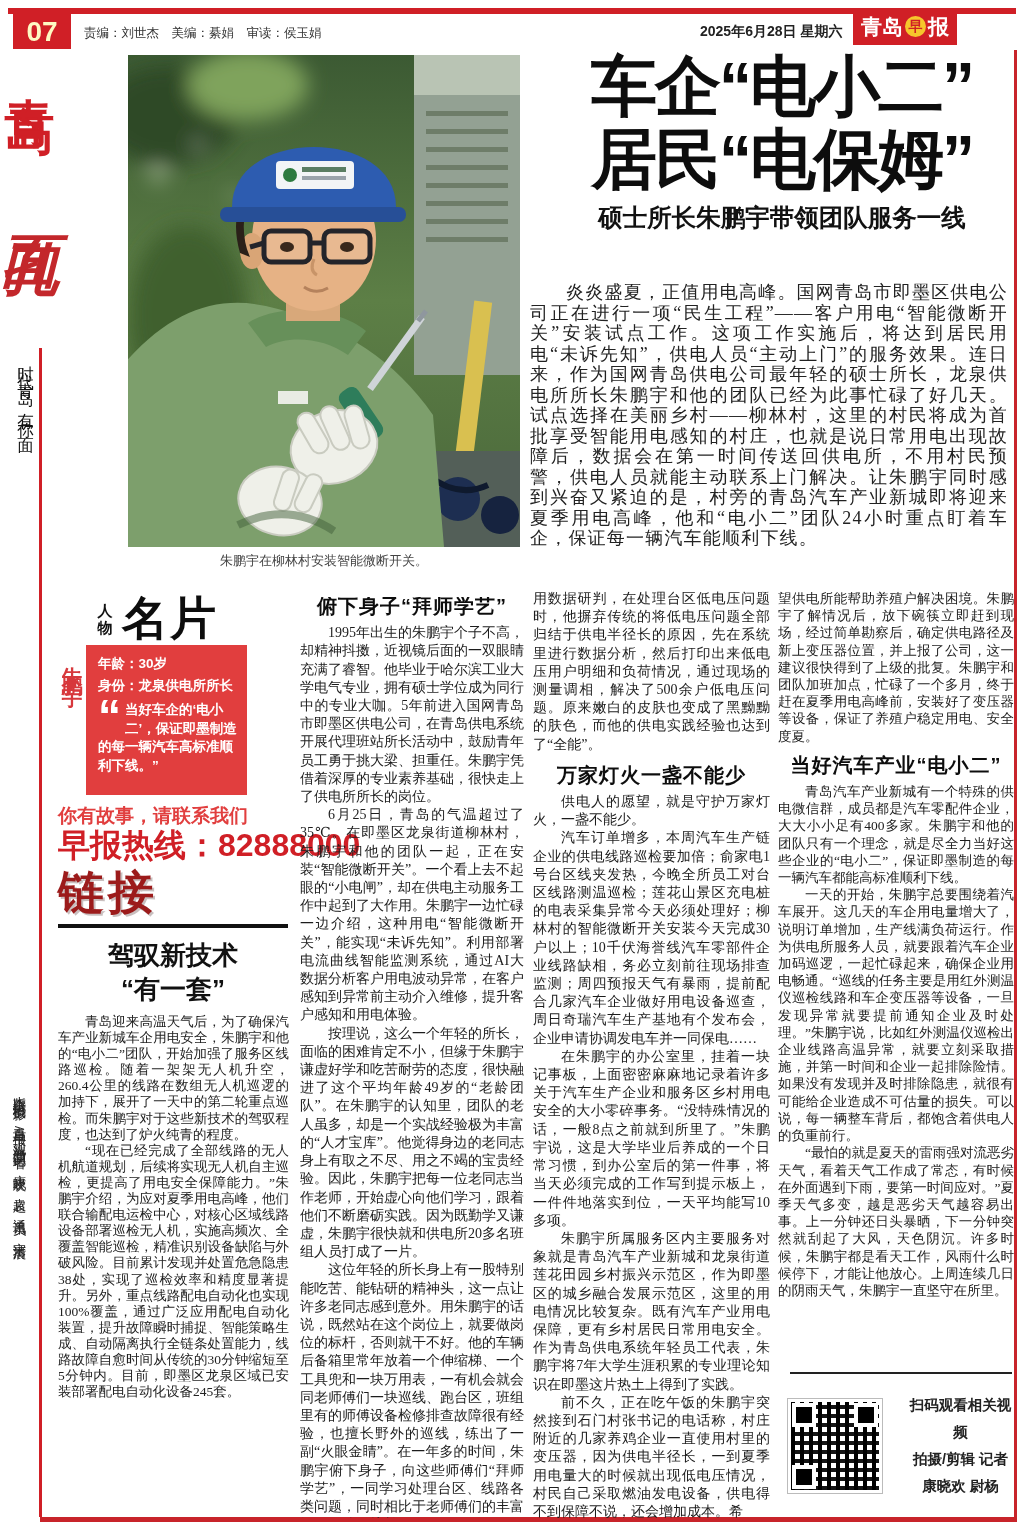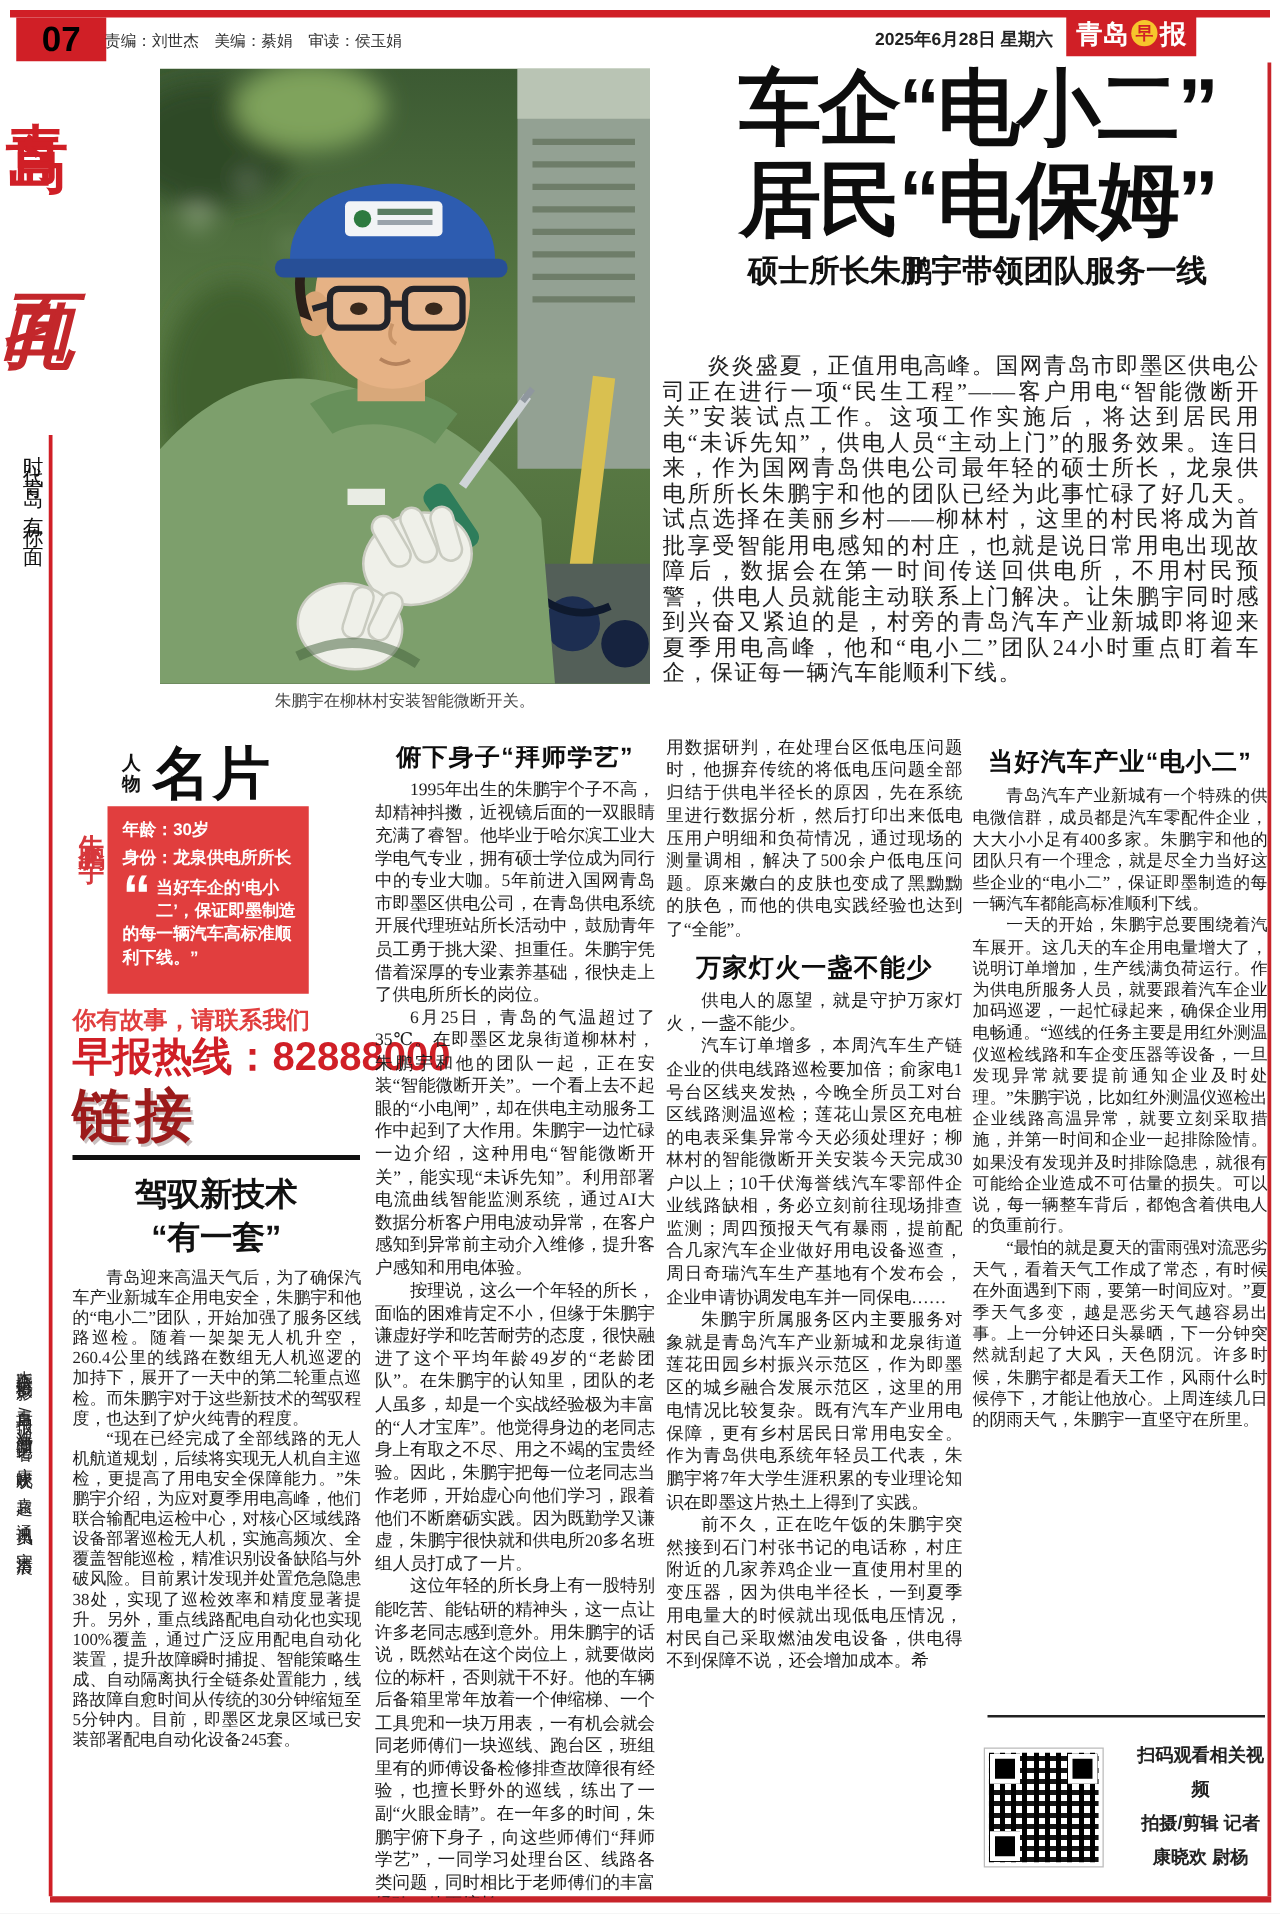--- a/index.html
+++ b/index.html
@@ -3,21 +3,21 @@
 <meta charset="utf-8">
 <style>
   html,body{margin:0;padding:0;background:#e8e8e8;}
   .page{position:relative;width:1024px;height:1531px;background:#fff;overflow:hidden;
         font-family:"Liberation Serif","DejaVu Serif",serif;color:#1c1c1c;}
   .abs{position:absolute;}
   .sans{font-family:"Liberation Sans","DejaVu Sans",sans-serif;}
 
   
   .top-rule{left:8px;top:8px;width:1008px;height:6px;background:#d01f26;}
-  .page-num{left:13px;top:14px;width:72px;height:35px;background:#d01f26;color:#000000;
+  .page-num{left:13px;top:14px;width:58px;height:35px;background:#d01f26;color:#fef9c3;
             font-weight:900;font-size:28px;display:flex;align-items:center;justify-content:center;}
   .credits{left:84px;top:25px;font-size:12.5px;color:#333;}
   .date{left:700px;top:23px;font-size:14px;font-weight:bold;color:#222;}
   .masthead{left:853px;top:8px;width:104px;height:37px;background:#d01f26;color:#fff;
             display:flex;align-items:center;justify-content:center;gap:2px;
             font-weight:900;font-size:21px;}
   .masthead .sun{display:inline-flex;width:21px;height:21px;border-radius:50%;background:#f6c62c;
             color:#d01f26;font-size:14px;font-weight:900;align-items:center;justify-content:center;}
 
   
@@ -245,25 +245,27 @@
     <p>6月25日，青岛的气温超过了35℃。在即墨区龙泉街道柳林村，朱鹏宇和他的团队一起，正在安装“智能微断开关”。一个看上去不起眼的“小电闸”，却在供电主动服务工作中起到了大作用。朱鹏宇一边忙碌一边介绍，这种用电“智能微断开关”，能实现“未诉先知”。利用部署电流曲线智能监测系统，通过AI大数据分析客户用电波动异常，在客户感知到异常前主动介入维修，提升客户感知和用电体验。</p>
     <p>按理说，这么一个年轻的所长，面临的困难肯定不小，但缘于朱鹏宇谦虚好学和吃苦耐劳的态度，很快融进了这个平均年龄49岁的“老龄团队”。在朱鹏宇的认知里，团队的老人虽多，却是一个实战经验极为丰富的“人才宝库”。他觉得身边的老同志身上有取之不尽、用之不竭的宝贵经验。因此，朱鹏宇把每一位老同志当作老师，开始虚心向他们学习，跟着他们不断磨砺实践。因为既勤学又谦虚，朱鹏宇很快就和供电所20多名班组人员打成了一片。</p>
     <p>这位年轻的所长身上有一股特别能吃苦、能钻研的精神头，这一点让许多老同志感到意外。用朱鹏宇的话说，既然站在这个岗位上，就要做岗位的标杆，否则就干不好。他的车辆后备箱里常年放着一个伸缩梯、一个工具兜和一块万用表，一有机会就会同老师傅们一块巡线、跑台区，班组里有的师傅设备检修排查故障很有经验，也擅长野外的巡线，练出了一副“火眼金睛”。在一年多的时间，朱鹏宇俯下身子，向这些师傅们“拜师学艺”，一同学习处理台区、线路各类问题，同时相比于老师傅们的丰富经验，他更擅长</p>
   </div>
 
   <div class="news-col col-b">
     <p class="cont">用数据研判，在处理台区低电压问题时，他摒弃传统的将低电压问题全部归结于供电半径长的原因，先在系统里进行数据分析，然后打印出来低电压用户明细和负荷情况，通过现场的测量调相，解决了500余户低电压问题。原来嫩白的皮肤也变成了黑黝黝的肤色，而他的供电实践经验也达到了“全能”。</p>
     <h3 class="mid">万家灯火一盏不能少</h3>
     <p>供电人的愿望，就是守护万家灯火，一盏不能少。</p>
     <p>汽车订单增多，本周汽车生产链企业的供电线路巡检要加倍；俞家电1号台区线夹发热，今晚全所员工对台区线路测温巡检；莲花山景区充电桩的电表采集异常今天必须处理好；柳林村的智能微断开关安装今天完成30户以上；10千伏海誉线汽车零部件企业线路缺相，务必立刻前往现场排查监测；周四预报天气有暴雨，提前配合几家汽车企业做好用电设备巡查，周日奇瑞汽车生产基地有个发布会，企业申请协调发电车并一同保电……</p>
+    <p>在朱鹏宇的办公室里，挂着一块记事板，上面密密麻麻地记录着许多关于汽车生产企业和服务区乡村用电安全的大小零碎事务。“没特殊情况的话，一般8点之前就到所里了。”朱鹏宇说，这是大学毕业后养成的一个日常习惯，到办公室后的第一件事，将当天必须完成的工作写到提示板上，一件件地落实到位，一天平均能写10多项。</p>
     <p>朱鹏宇所属服务区内主要服务对象就是青岛汽车产业新城和龙泉街道莲花田园乡村振兴示范区，作为即墨区的城乡融合发展示范区，这里的用电情况比较复杂。既有汽车产业用电保障，更有乡村居民日常用电安全。作为青岛供电系统年轻员工代表，朱鹏宇将7年大学生涯积累的专业理论知识在即墨这片热土上得到了实践。</p>
     <p>前不久，正在吃午饭的朱鹏宇突然接到石门村张书记的电话称，村庄附近的几家养鸡企业一直使用村里的变压器，因为供电半径长，一到夏季用电量大的时候就出现低电压情况，村民自己采取燃油发电设备，供电得不到保障不说，还会增加成本。希</p>
   </div>
 
   <div class="news-col col-c">
+    <p class="cont">望供电所能帮助养殖户解决困境。朱鹏宇了解情况后，放下碗筷立即赶到现场，经过简单勘察后，确定供电路径及新上变压器位置，并上报了公司，这一建议很快得到了上级的批复。朱鹏宇和团队加班加点，忙碌了一个多月，终于赶在夏季用电高峰前，安装好了变压器等设备，保证了养殖户稳定用电、安全度夏。</p>
     <h3 class="mid">当好汽车产业“电小二”</h3>
     <p>青岛汽车产业新城有一个特殊的供电微信群，成员都是汽车零配件企业，大大小小足有400多家。朱鹏宇和他的团队只有一个理念，就是尽全力当好这些企业的“电小二”，保证即墨制造的每一辆汽车都能高标准顺利下线。</p>
     <p>一天的开始，朱鹏宇总要围绕着汽车展开。这几天的车企用电量增大了，说明订单增加，生产线满负荷运行。作为供电所服务人员，就要跟着汽车企业加码巡逻，一起忙碌起来，确保企业用电畅通。“巡线的任务主要是用红外测温仪巡检线路和车企变压器等设备，一旦发现异常就要提前通知企业及时处理。”朱鹏宇说，比如红外测温仪巡检出企业线路高温异常，就要立刻采取措施，并第一时间和企业一起排除险情。如果没有发现并及时排除隐患，就很有可能给企业造成不可估量的损失。可以说，每一辆整车背后，都饱含着供电人的负重前行。</p>
     <p>“最怕的就是夏天的雷雨强对流恶劣天气，看着天气工作成了常态，有时候在外面遇到下雨，要第一时间应对。”夏季天气多变，越是恶劣天气越容易出事。上一分钟还日头暴晒，下一分钟突然就刮起了大风，天色阴沉。许多时候，朱鹏宇都是看天工作，风雨什么时候停下，才能让他放心。上周连续几日的阴雨天气，朱鹏宇一直坚守在所里。</p>
   </div>
 
   <div class="abs qr-rule"></div>
   <div class="abs qr-block">
     <div class="qr">
       <span class="fp tl"></span>

